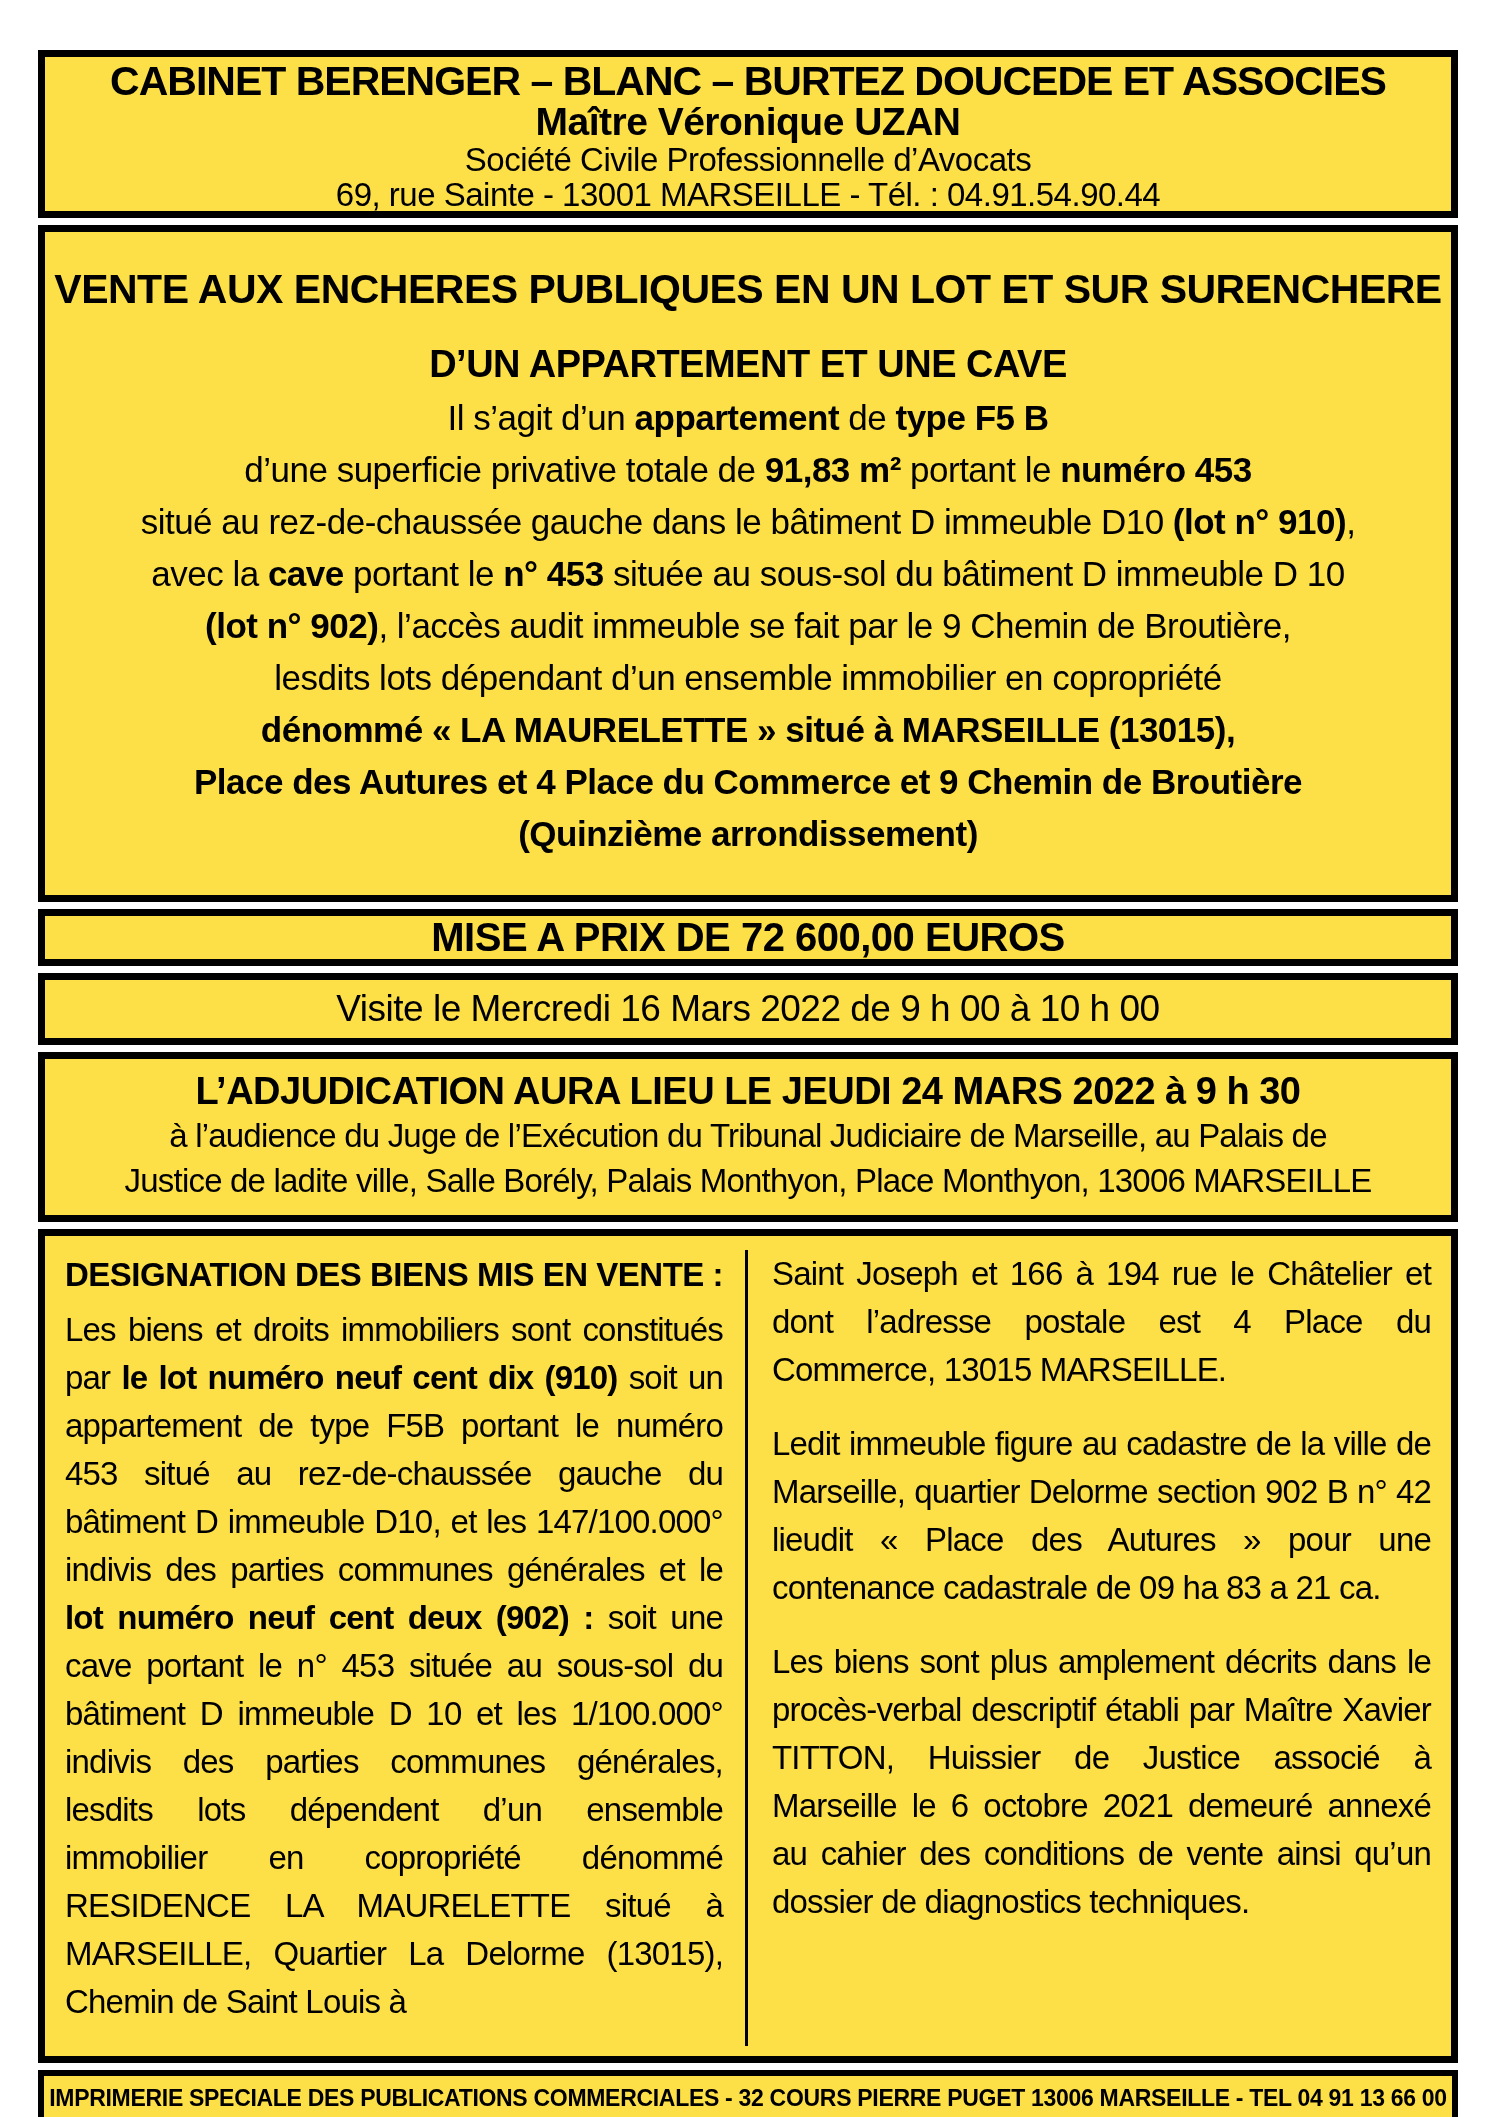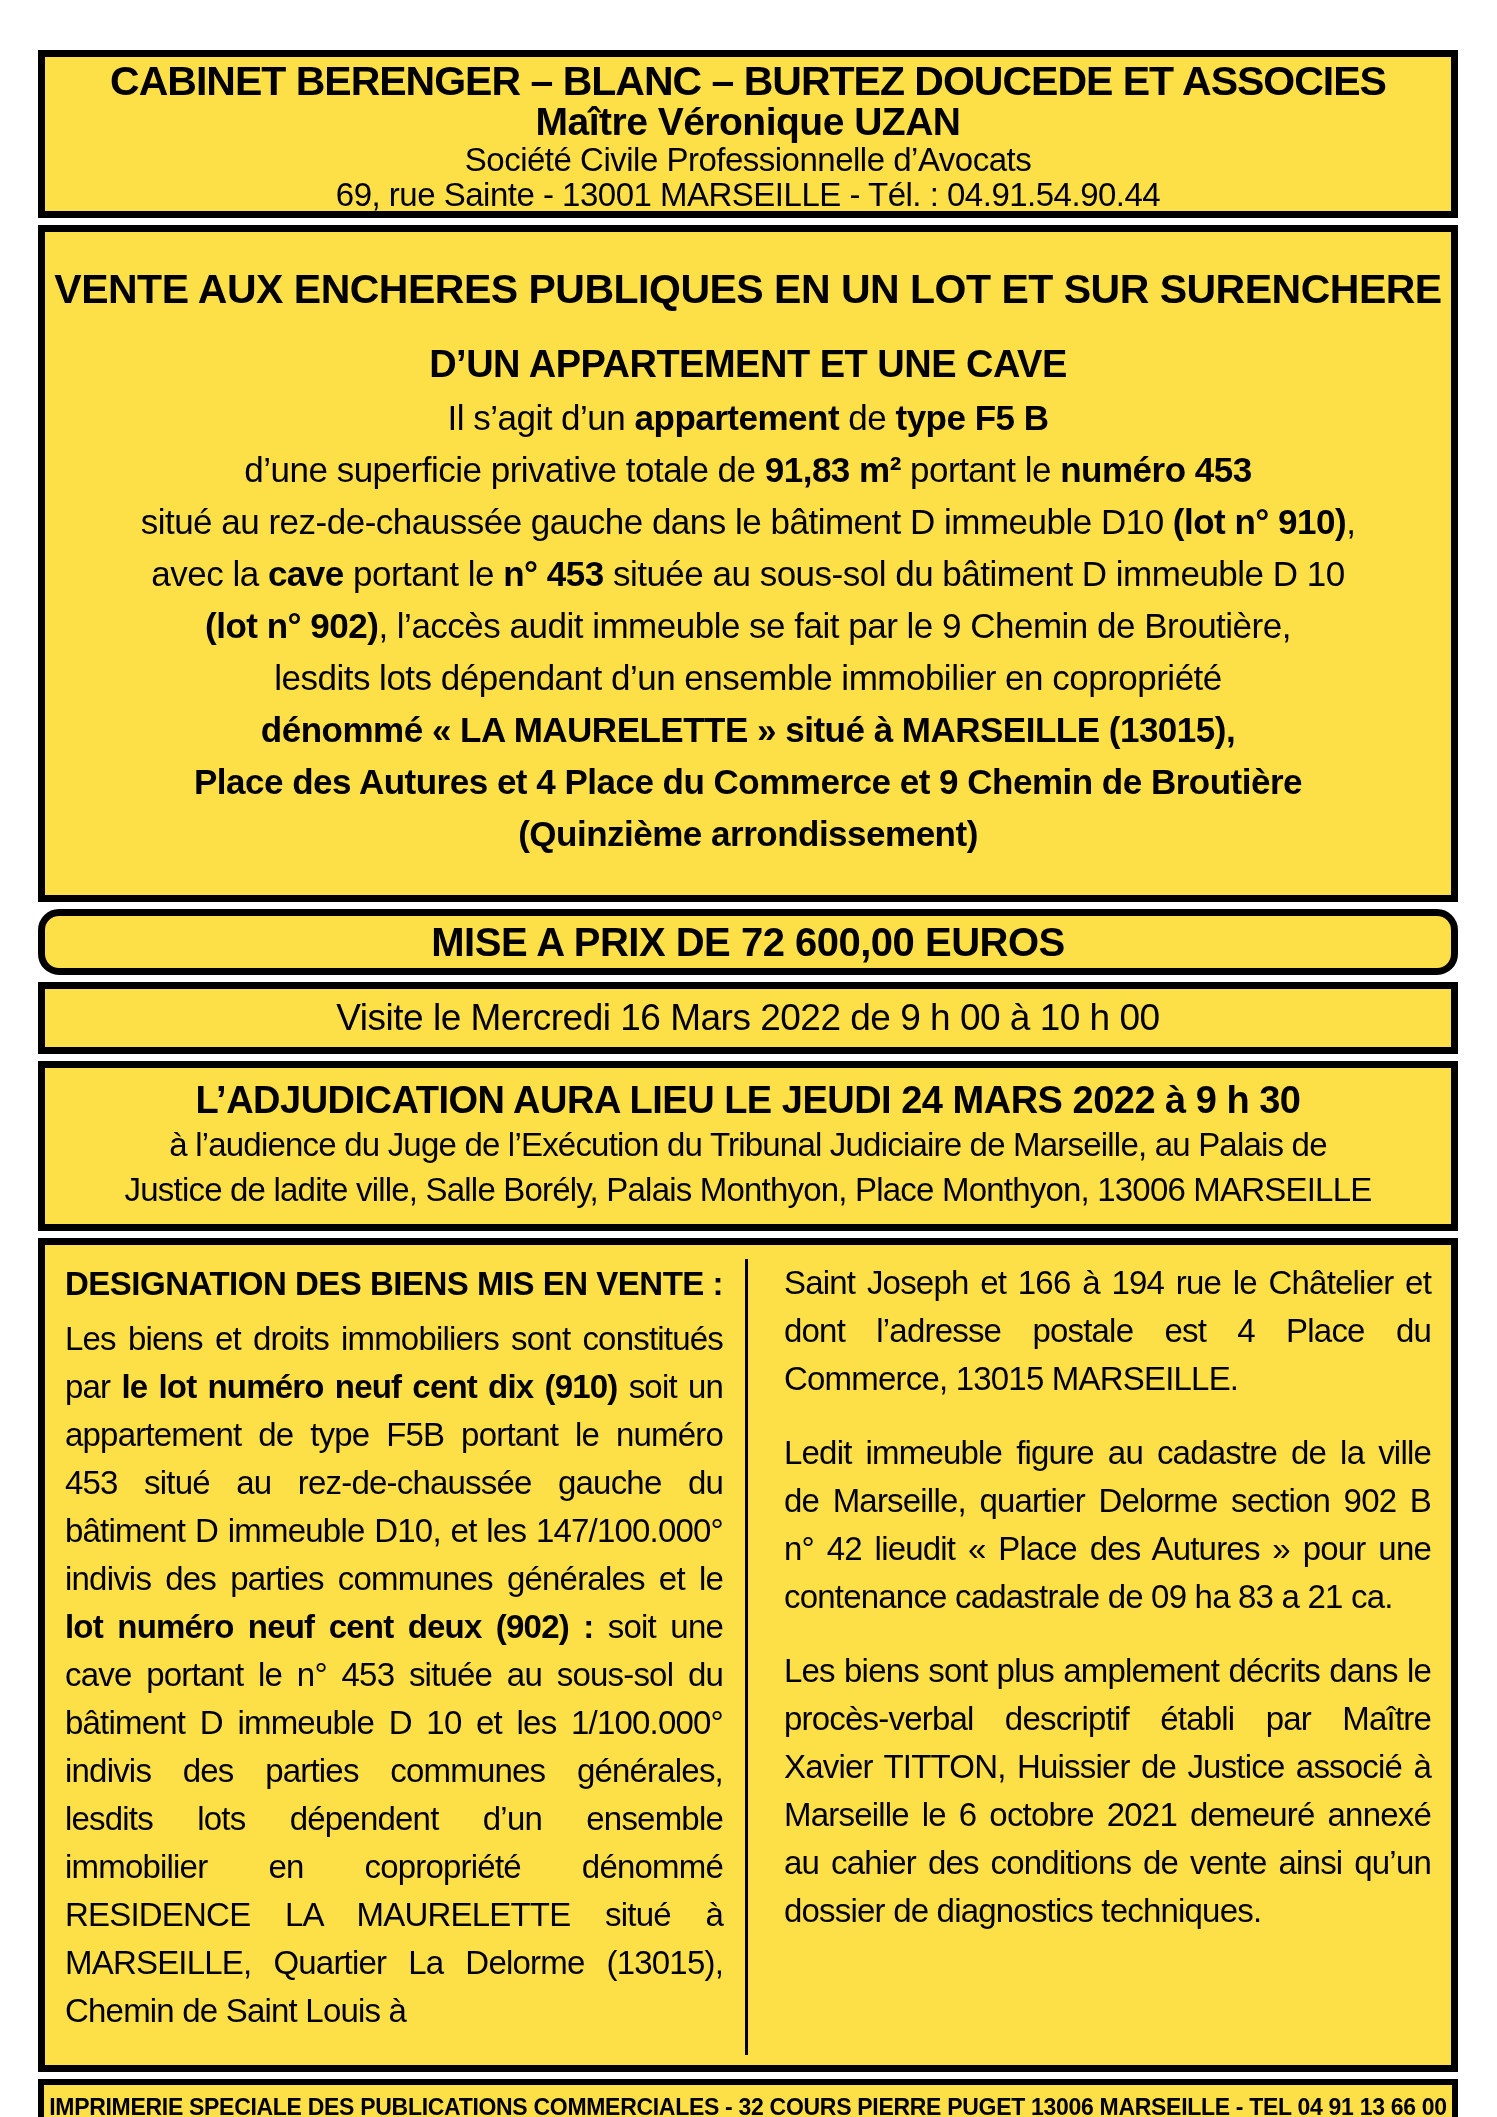--- a/index.html
+++ b/index.html
@@ -26,40 +26,40 @@
   .h-line4 { font-size: 33px; line-height: 35px; letter-spacing: -0.5px; }
 
   
   .box-sale { height: 677px; padding: 34px 8px 0 8px; }
   .sale-title { font-size: 41px; font-weight: bold; line-height: 46px; letter-spacing: -0.5px; margin-bottom: 30px; white-space: nowrap; }
   .sale-subtitle { font-size: 38px; font-weight: bold; line-height: 44px; letter-spacing: -0.5px; margin-bottom: 6px; }
   .sale-lines { }
   .notice-line { font-size: 35px; line-height: 52px; letter-spacing: -0.5px; white-space: nowrap; }
 
   
-  .box-price { height: 66px; display: flex; align-items: center; justify-content: center; border-radius: 21px; }
+  .box-price { height: 57px; display: flex; align-items: center; justify-content: center; }
   .price-line { font-size: 40px; font-weight: bold; letter-spacing: -0.5px; }
 
   
   .box-visit { height: 72px; display: flex; align-items: center; justify-content: center; }
   .visit-line { font-size: 37px; font-weight: normal; letter-spacing: -0.5px; }
 
   
   .box-adj { height: 170px; padding-top: 10px; }
   .adj-title { font-size: 38px; font-weight: bold; line-height: 44px; letter-spacing: -0.5px; white-space: nowrap; }
   .adj-line { font-size: 33px; line-height: 45px; letter-spacing: -0.8px; white-space: nowrap; }
 
   
   .box-cols { height: 834px; padding: 14px 20px 10px 20px; text-align: left; }
   .cols { display: flex; height: 100%; }
   .col-left {
     width: 50%; box-sizing: border-box; padding-right: 22px;
     border-right: 3px solid #000;
   }
-  .col-right { width: 50%; box-sizing: border-box; padding-left: 36px; }
+  .col-right { width: 50%; box-sizing: border-box; padding-left: 24px; }
   .desig-heading {
     text-align: center; font-weight: bold; font-size: 33px; line-height: 42px;
     letter-spacing: -0.5px; margin: 4px 0 10px 0;
   }
   .col-text, .col-para {
     font-size: 33px; line-height: 48px; letter-spacing: -0.8px;
     text-align: justify; text-justify: inter-word;
   }
   .col-para { margin-bottom: 26px; }
 

